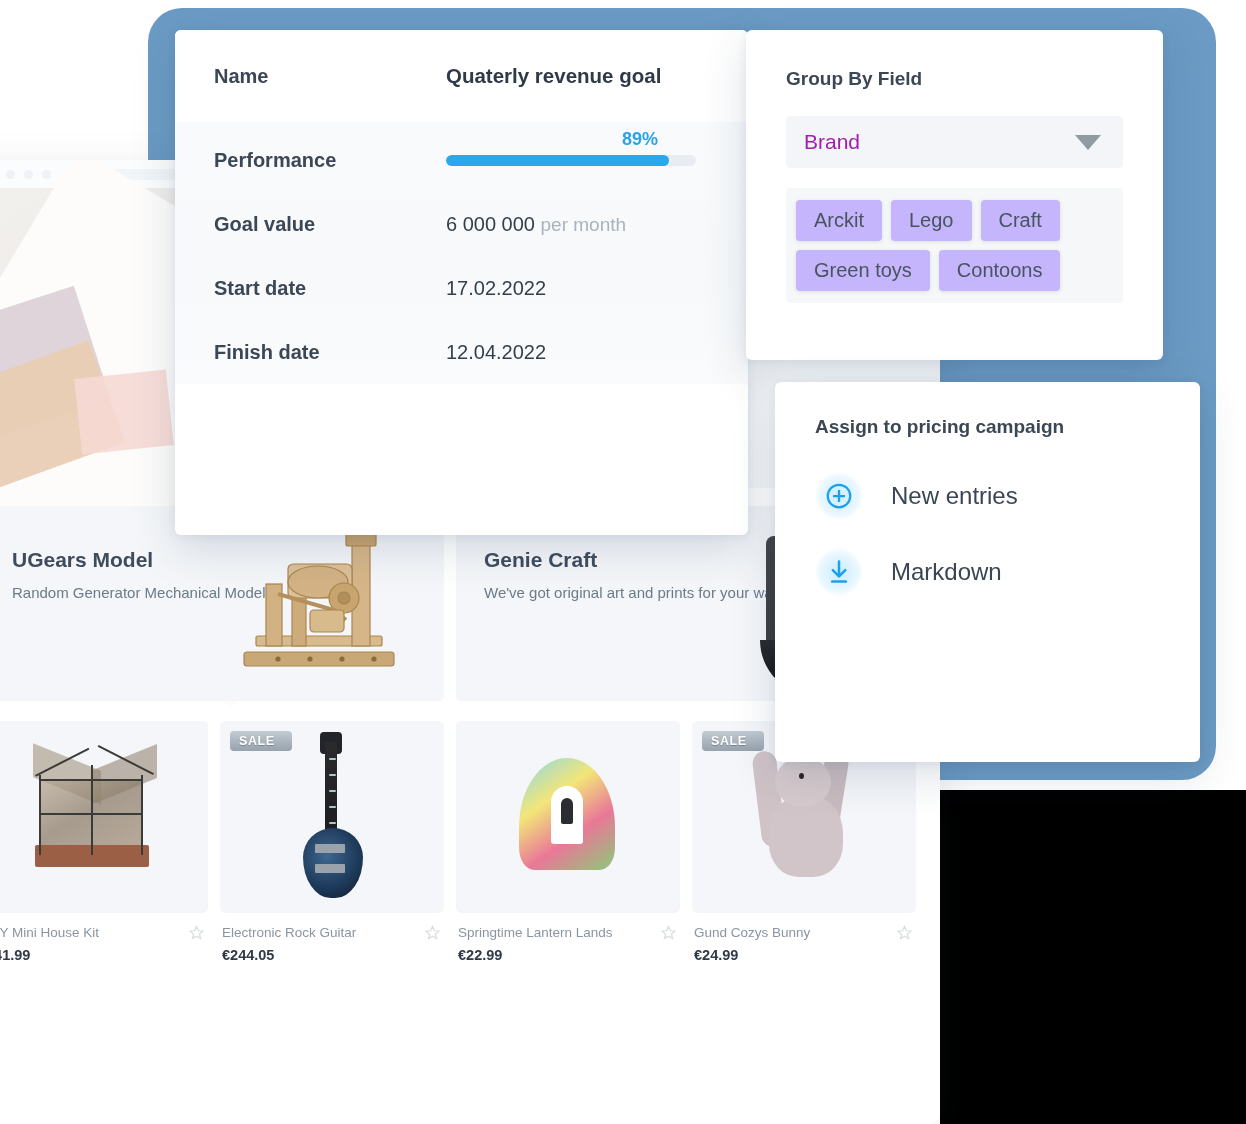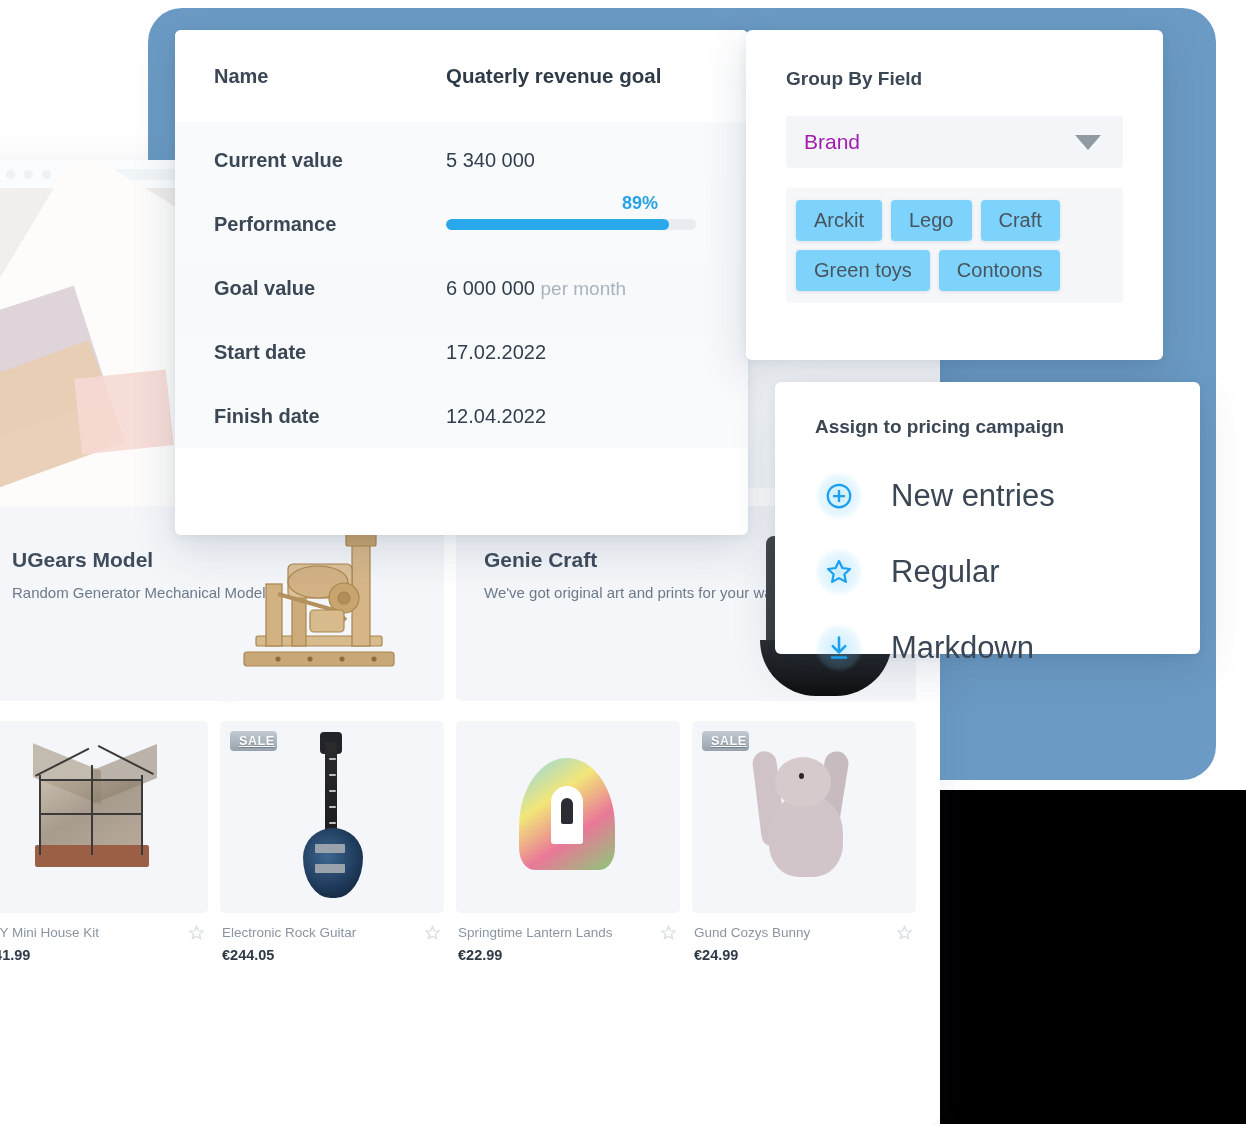--- a/index.html
+++ b/index.html
@@ -105,23 +105,22 @@
   .prod-grid { display:flex; gap:12px; padding:6px 24px 0 24px; margin-top:14px; }
   .prod-cell { flex:1; }
   .prod-img {
     position:relative; height:192px; background:#f4f6f9; border-radius:5px;
     display:flex; align-items:center; justify-content:center; overflow:hidden;
   }
   .sale-badge {
     position:absolute; left:10px; top:10px;
     background:linear-gradient(180deg,#c2cbd3,#96a2ad);
     color:#ffffff; font-size:12.5px; font-weight:bold; letter-spacing:.6px;
-    padding:3px 2px 3px 9px; border-radius:4px;
+    padding:3px 17px 3px 9px; border-radius:4px;
     text-shadow:0 1px 1px rgba(0,0,0,.25);
-    text-decoration:underline;
   }
   .prod-meta { display:flex; align-items:flex-start; justify-content:space-between; padding:12px 4px 0 2px; }
   .prod-name { font-size:13.5px; color:#8a95a2; }
   .prod-price { font-size:14.5px; color:#2f3a47; font-weight:bold; margin-top:7px; }
   .star-ico { width:15px; height:15px; flex:0 0 15px; opacity:.45; }
 
   
   .gh { position:relative; width:130px; height:120px; }
   .gh .wall { position:absolute; left:8px; top:22px; width:104px; height:74px;
     background:linear-gradient(150deg,#b9a994 0%,#8d7d6a 45%,#a5927c 100%); opacity:.75; }
@@ -199,34 +198,34 @@
     margin-top:26px; height:52px; background:#f3f5f8; border-radius:4px;
     display:flex; align-items:center; justify-content:space-between; padding:0 22px 0 18px;
   }
   .select-val { font-size:21px; color:#a21caf; }
   .caret { width:0;height:0;border-left:13px solid transparent;border-right:13px solid transparent;border-top:15px solid #8f9aa3; }
   .chips-wrap {
     margin-top:20px; background:#f6f7f9; border-radius:4px; padding:12px 10px;
     display:flex; flex-wrap:wrap; gap:9px;
   }
   .chip {
-    background:#7dd3fc; border-radius:4px; padding:9px 18px; font-size:20px; color:#49545f;
+    background:#c4b5fd; border-radius:4px; padding:9px 18px; font-size:20px; color:#49545f;
     box-shadow:0 1px 4px rgba(40,60,90,.13);
   }
 
   
-  .assign-panel { left:775px; top:382px; width:425px; height:272px; padding:34px 40px 0 40px; }
+  .assign-panel { left:775px; top:382px; width:425px; height:380px; padding:34px 40px 0 40px; }
   .assign-list { margin-top:34px; display:flex; flex-direction:column; gap:28px; }
   .assign-row { display:flex; align-items:center; gap:28px; }
   .icon-bubble {
     width:48px; height:48px; border-radius:50%; flex:0 0 48px;
     background:radial-gradient(circle, rgba(100,200,255,.34) 0%, rgba(130,210,255,.16) 58%, rgba(255,255,255,0) 72%);
     display:flex; align-items:center; justify-content:center;
   }
-  .assign-label { font-size:31px; color:#3b4654; }
+  .assign-label { font-size:24px; color:#3b4654; }
 </style>
 </head>
 <body>
 
 <div id="stage">
 
   <div class="black-plate"></div>
   <div class="blue-frame"></div>
 
   <div class="browser">
@@ -391,24 +390,20 @@
     </div>
   </div>
 
   <div class="panel goal-panel">
     <div class="goal-head">
       <div class="glabel">Name</div>
       <div class="gname">Quaterly revenue goal</div>
     </div>
     <div class="goal-body">
 
-      <div class="grow">
-        <div class="glabel">Current value</div>
-        <div class="gval">5 340 000</div>
-      </div>
 
       <div class="grow">
         <div class="glabel">Performance</div>
         <div class="perf-wrap">
           <div class="perf-pct">89%</div>
           <div class="perf-track">
             <div class="perf-fill" id="perf-fill" style="width: 89%;"></div>
           </div>
         </div>
       </div>
@@ -457,28 +452,20 @@
       <div class="assign-row">
         <span class="icon-bubble">
           <svg width="30" height="30" viewBox="0 0 24 24" fill="none" stroke="#1ba0ef" stroke-width="1.8">
             <circle cx="12" cy="12" r="9"></circle>
               <path d="M12 7.2v9.6M7.2 12h9.6"></path>
           </svg>
         </span>
         <span class="assign-label">New entries</span>
       </div>
 
-      <div class="assign-row">
-        <span class="icon-bubble">
-          <svg width="30" height="30" viewBox="0 0 24 24" fill="none" stroke="#1ba0ef" stroke-width="1.8" stroke-linejoin="round">
-            <path d="M12 3.2l2.7 5.6 6.1.8-4.5 4.2 1.2 6.1L12 16.9 6.5 19.9l1.2-6.1L3.2 9.6l6.1-.8z"></path>
-          </svg>
-        </span>
-        <span class="assign-label">Regular</span>
-      </div>
 
       <div class="assign-row">
         <span class="icon-bubble">
           <svg width="30" height="30" viewBox="0 0 24 24" fill="none" stroke="#1ba0ef" stroke-width="2" stroke-linecap="round" stroke-linejoin="round">
             <path d="M12 3.5v11"></path>
               <path d="M7 10.5l5 5 5-5"></path>
               <path d="M6.5 19.5h11"></path>
           </svg>
         </span>
         <span class="assign-label">Markdown</span>

